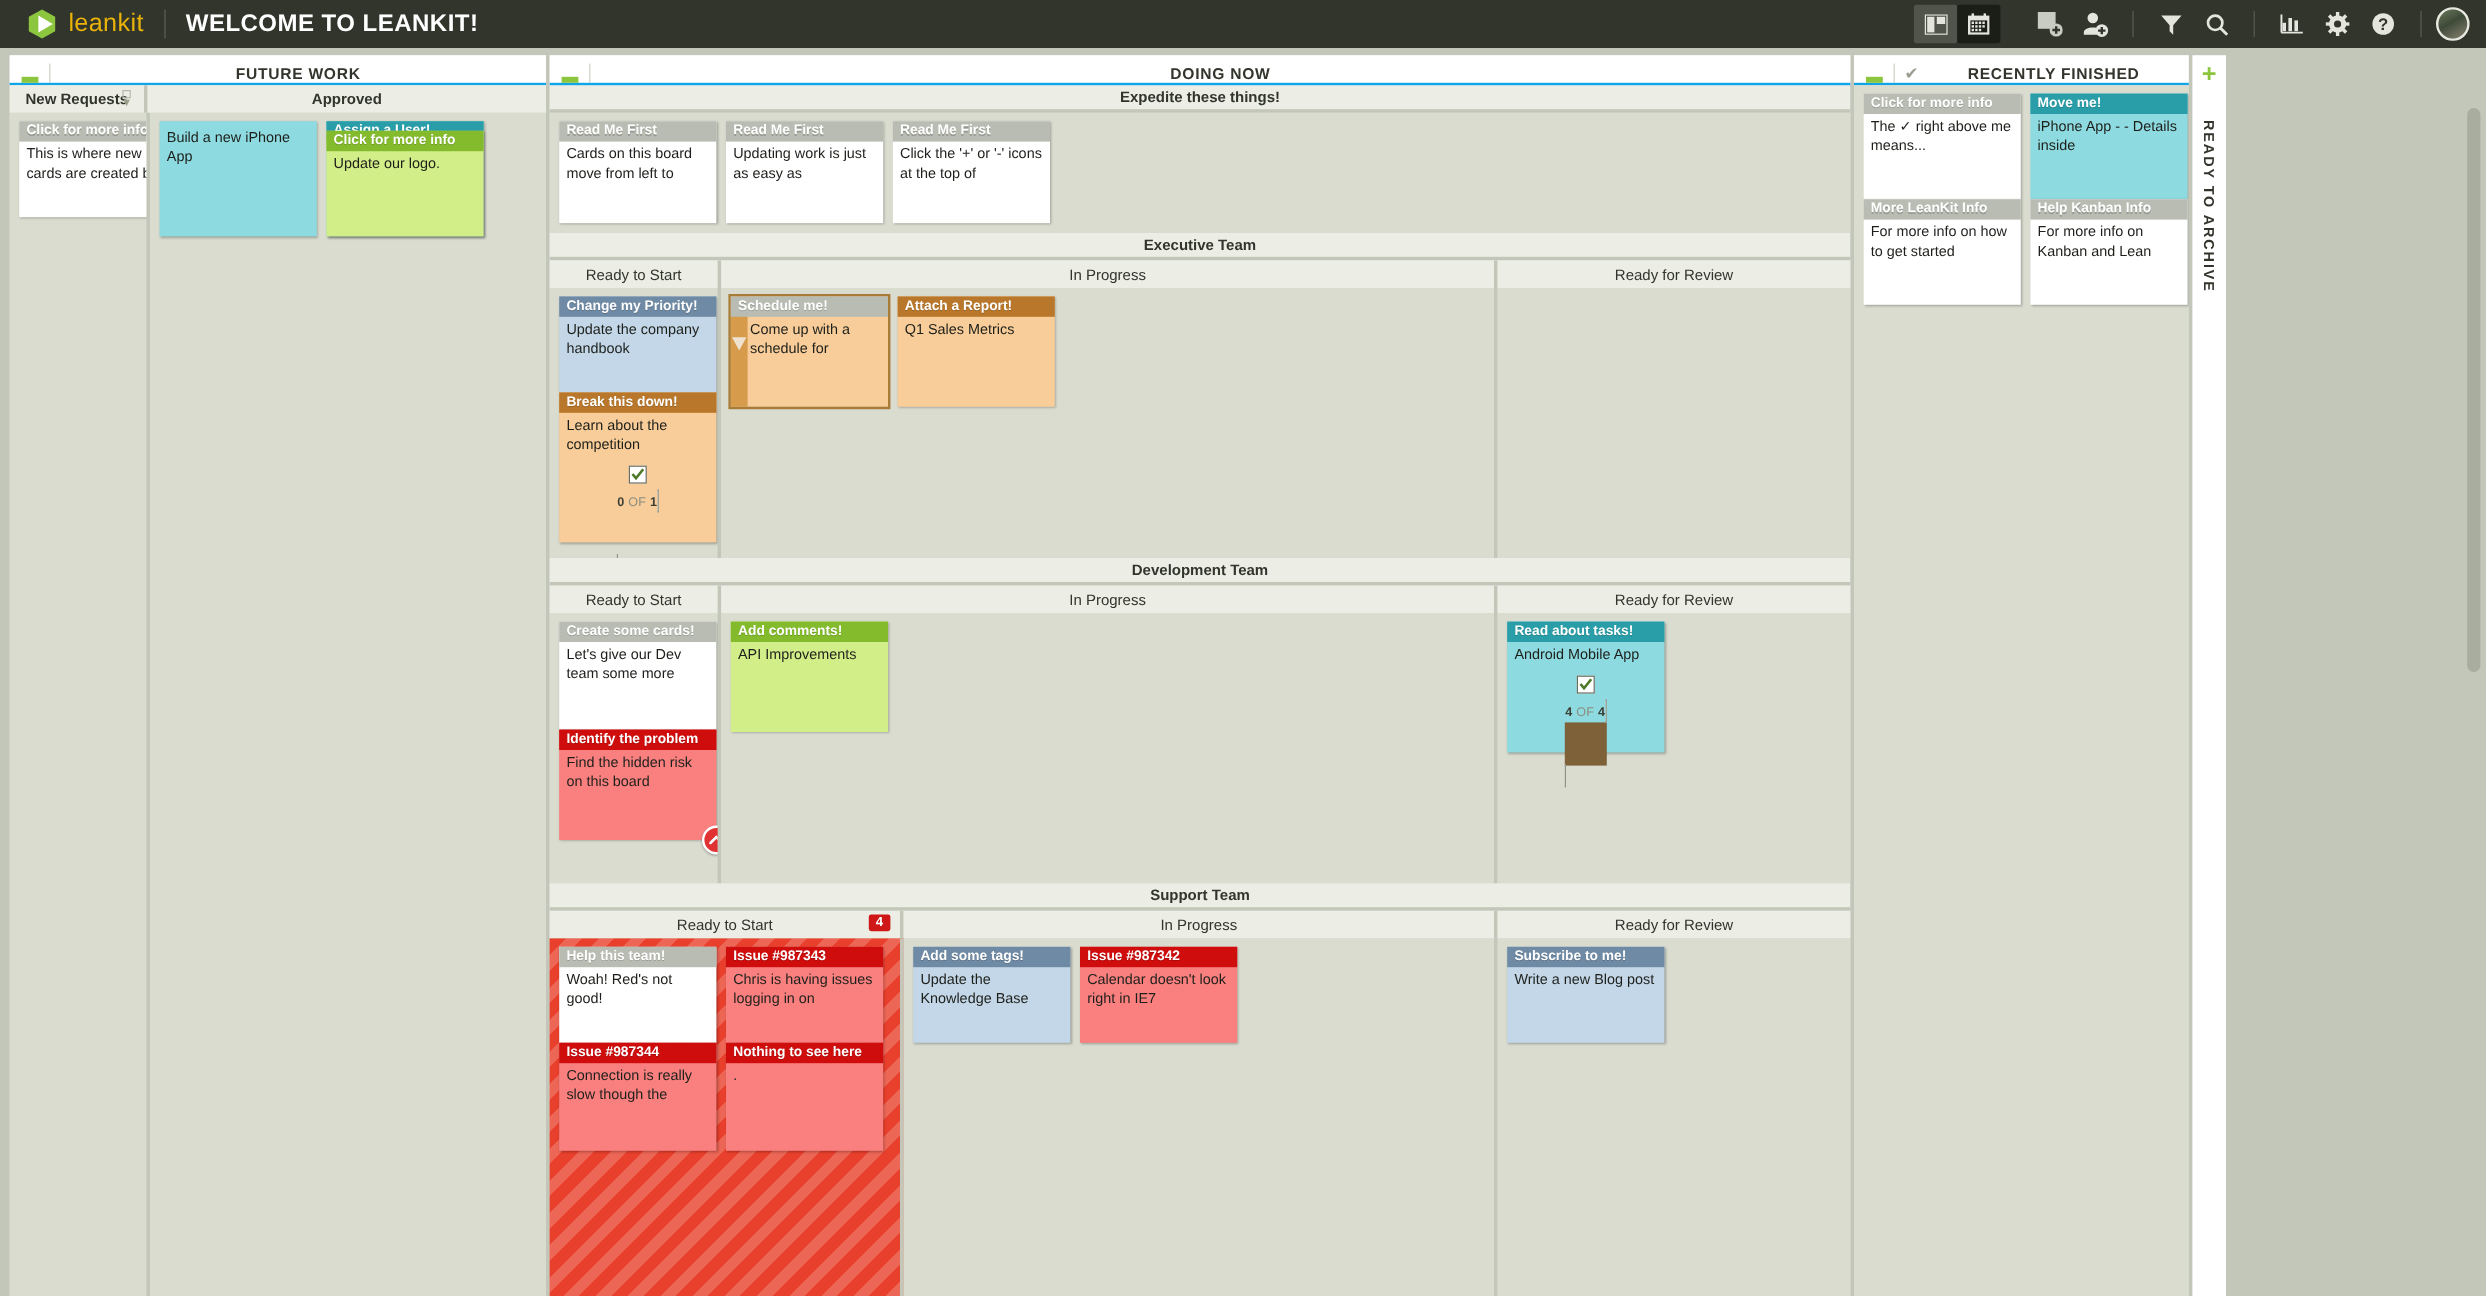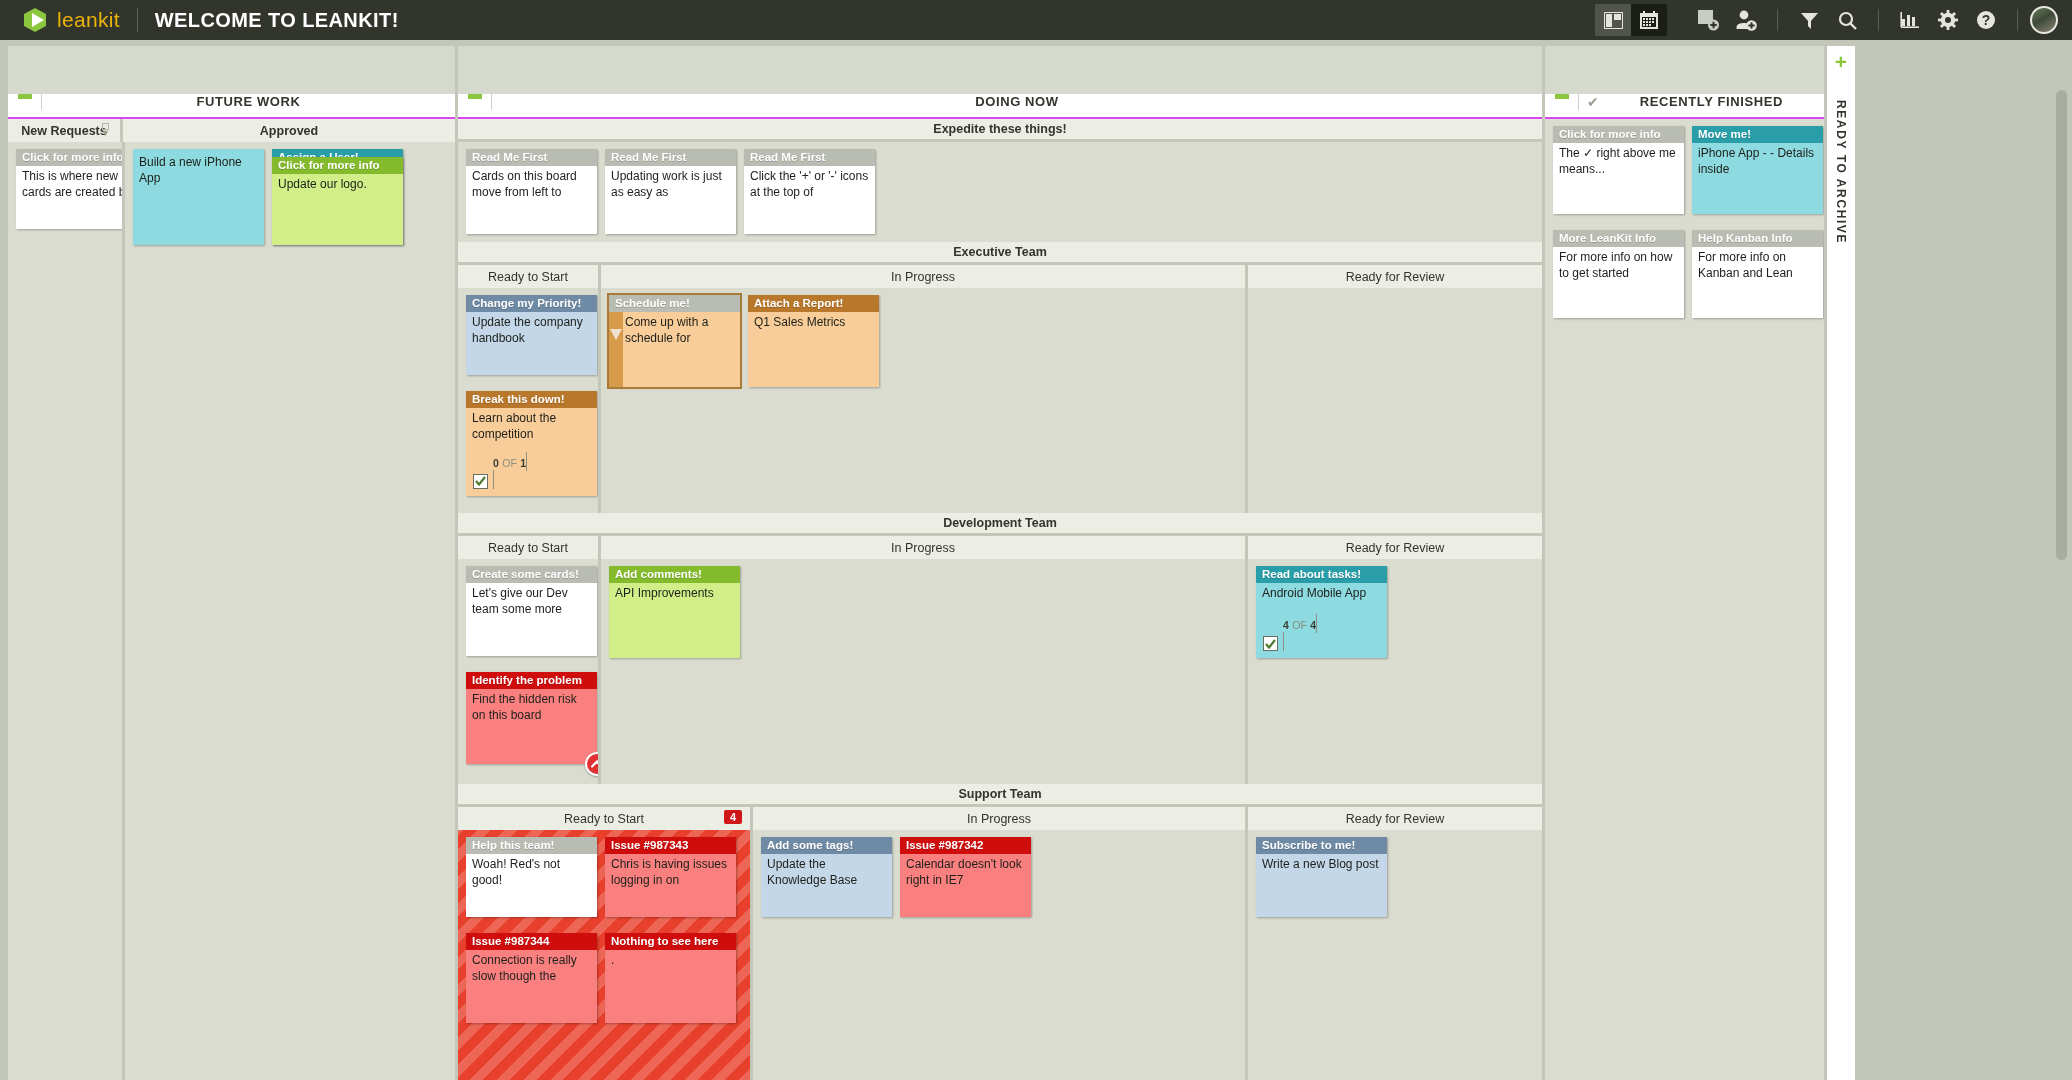--- a/index.html
+++ b/index.html
@@ -63,23 +63,23 @@
   
   .top-lanes { display: flex; height: 100%; }
   .lane-col { display: flex; flex-direction: column; height: 100%; }
   .lane-col.future { width: 447px; }
   .lane-col.doing  { width: 1034px; flex: 1 1 auto; }
   .lane-col.finished { width: 282px; }
   .lane-col + .lane-col { border-left: 3px solid #c3c7ba; }
 
   .lane-head {
     height: 25px; background: #fff;
-    display: flex; align-items: flex-start;
-    border-bottom: 2px solid #d946ef;
-    position: relative; flex: 0 0 auto; margin-top: 48px;
+    display: flex; align-items: flex-end;
+    border-bottom: 2px solid #0ea5e9;
+    position: relative; flex: 0 0 auto;
   }
   .lane-head .title {
     flex: 1 1 auto; text-align: center;
     font-size: 13px; font-weight: bold; color: #32352c; letter-spacing: .6px;
   }
   .collapse-btn {
     width: 14px; height: 5px; background: #8cc63e; margin-left: 10px; flex: 0 0 auto; cursor: pointer;
   }
   .head-divider { width: 1px; height: 16px; background: #ccd0c2; margin-left: 9px; }
   .check-mark { margin-left: 8px; color: #9a9e90; font-size: 14px; cursor: pointer; }
@@ -113,21 +113,21 @@
     border-bottom: 3px solid #c3c7ba; flex: 0 0 auto;
   }
 
   
   .zones { display: flex; flex: 1 1 auto; min-height: 0; }
   .zone {
     background: #d9dccf;
     border-right: 3px solid #c3c7ba;
     padding: 7px 0 0 8px;
     display: flex; flex-wrap: wrap; align-content: flex-start;
-    gap: 16px 8px;
+    gap: 0 8px;
     overflow: hidden; position: relative;
   }
   .zone:last-child { border-right: none; }
   .zone.over-limit {
     background-color: #e8402c;
     background-image: repeating-linear-gradient(
       -45deg, rgba(255,255,255,.20) 0 9px, rgba(0,0,0,0) 9px 19px);
   }
 
   
@@ -179,22 +179,23 @@
     content: ""; position: absolute; left: 1px; top: 34px;
     border-left: 6px solid transparent; border-right: 6px solid transparent;
     border-top: 11px solid #efe2cf;
   }
   .card.selected .card-hdr,
   .card.selected .card-body { position: relative; z-index: 2; }
   .card.selected .card-body { padding-left: 16px; }
 
   
   .checklist {
-    display: flex; align-items: flex-end; gap: 5px;
+    display: flex; align-items: center; gap: 5px;
     padding: 4px 7px 7px 7px;
+    flex-direction: column;
   }
   .cbox {
     width: 15px; height: 15px; background: #fff;
     border: 1px solid #6a6d62; display: flex; align-items: center; justify-content: center;
     flex: 0 0 auto;
   }
   .cbox svg { display: block; }
   .chk-right { flex: 1 1 auto; padding-top: 1px; }
   .chk-text { font-size: 10.5px; color: #3c3f36; letter-spacing: .2px; }
   .chk-text b { font-weight: bold; }

